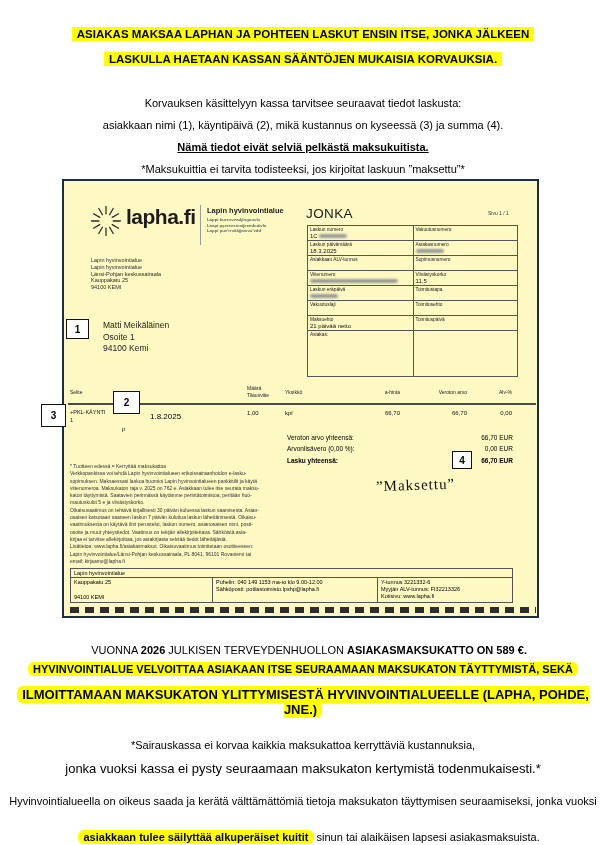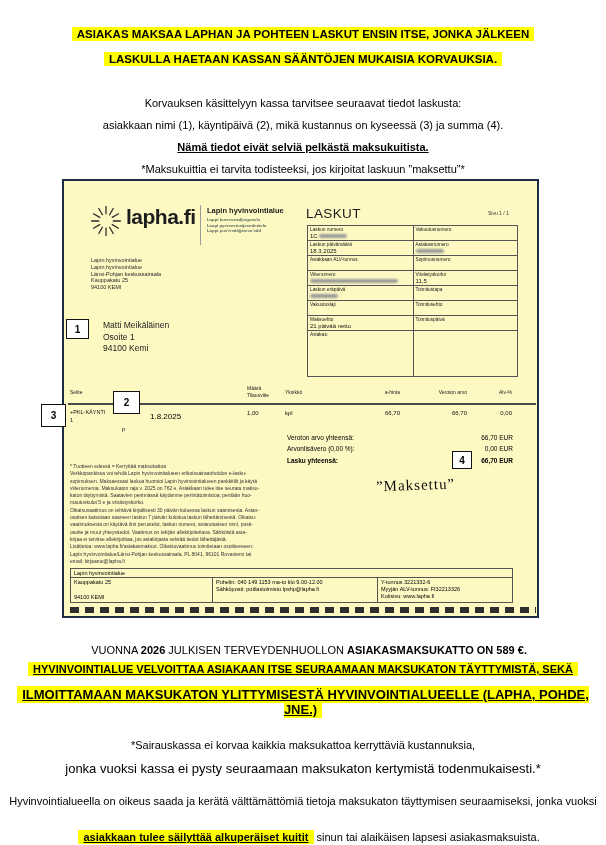--- a/index.html
+++ b/index.html
@@ -3,21 +3,21 @@
 <meta charset="utf-8">
 <style>
   html,body{margin:0;padding:0;background:#e9e9e9;}
   #page{position:relative;width:606px;height:845px;background:#fff;margin:0 auto;
         font-family:"Liberation Sans",sans-serif;color:#000;overflow:hidden;}
   .abs{position:absolute;}
   .center{left:0;right:0;text-align:center;}
   
   .heading{top:22px;font-weight:bold;font-size:11.5px;line-height:25px;}
   .hl-y{background:#ffff00;padding:1px 5px;text-align:right;}
-  .hl-y.u{text-decoration:underline;}
+  .hl-y.u{border-radius:6px;}
   
   .intro{top:92px;font-size:11px;line-height:22px;}
   .bold-u{font-weight:bold;text-decoration:underline;}
   
   .frame{left:62px;top:179px;width:477px;height:439px;border:2px solid #1b2c44;background:#fef9c3;box-sizing:border-box;}
   .frame *{box-sizing:border-box;}
   
   .logo-icon{left:24px;top:22px;}
   .logo-text{left:62px;top:24px;font-size:21px;font-weight:600;letter-spacing:-0.5px;color:#1c1c1c;}
   .logo-divider{left:136px;top:24px;width:1px;height:40px;background:#9a9a9a;}
@@ -140,21 +140,21 @@
       <div>Matti Meikäläinen</div>
       <div>Osoite 1</div>
       <div>94100 Kemi</div>
     </div>
 
     <div class="abs callout c1">1</div>
     <div class="abs callout c2">2</div>
     <div class="abs callout c3">3</div>
     <div class="abs callout c4">4</div>
 
-    <div class="abs lasku-title">LASKUT</div>
+    <div class="abs lasku-title">JONKA</div>
     <div class="abs sivu">Sivu 1 / 1</div>
 
     <div class="abs htable">
       <div class="hcell">
         <span class="hlabel">Laskun numero</span>
         <span class="hvalue"><span>1C</span> <span class="smudge w28"></span></span>
       </div>
       <div class="hcell">
         <span class="hlabel">Laskun päivämäärä</span>
         <span class="hvalue">18.3.2025</span>

